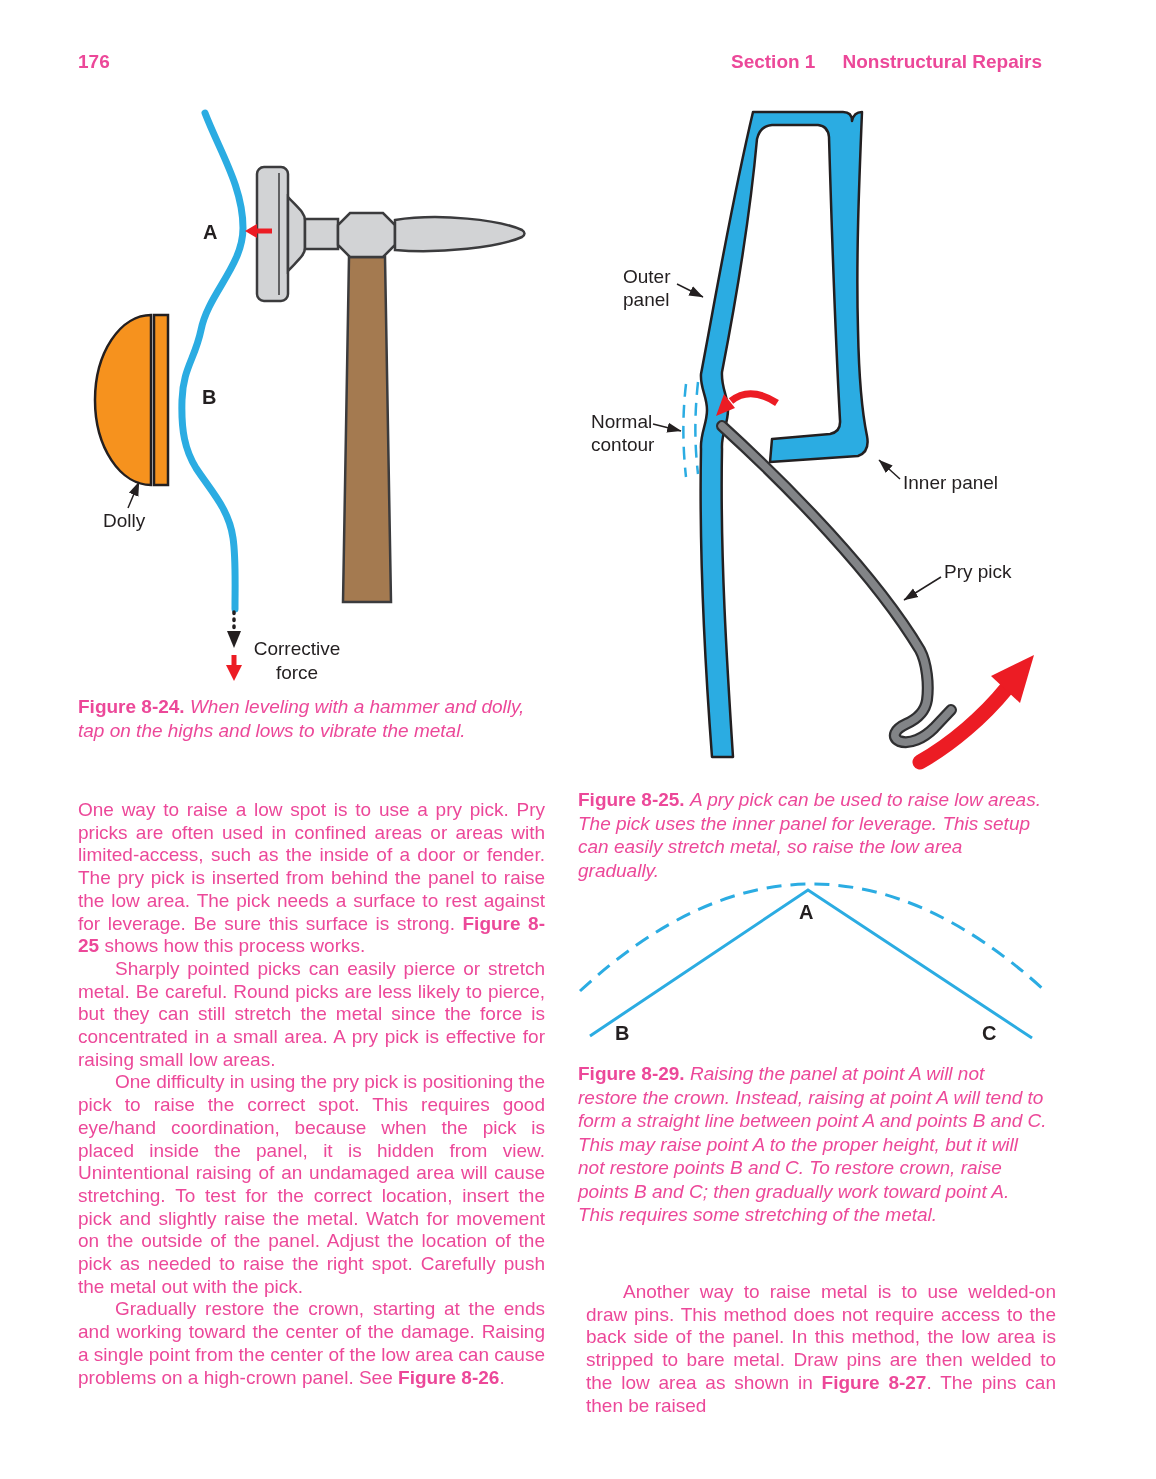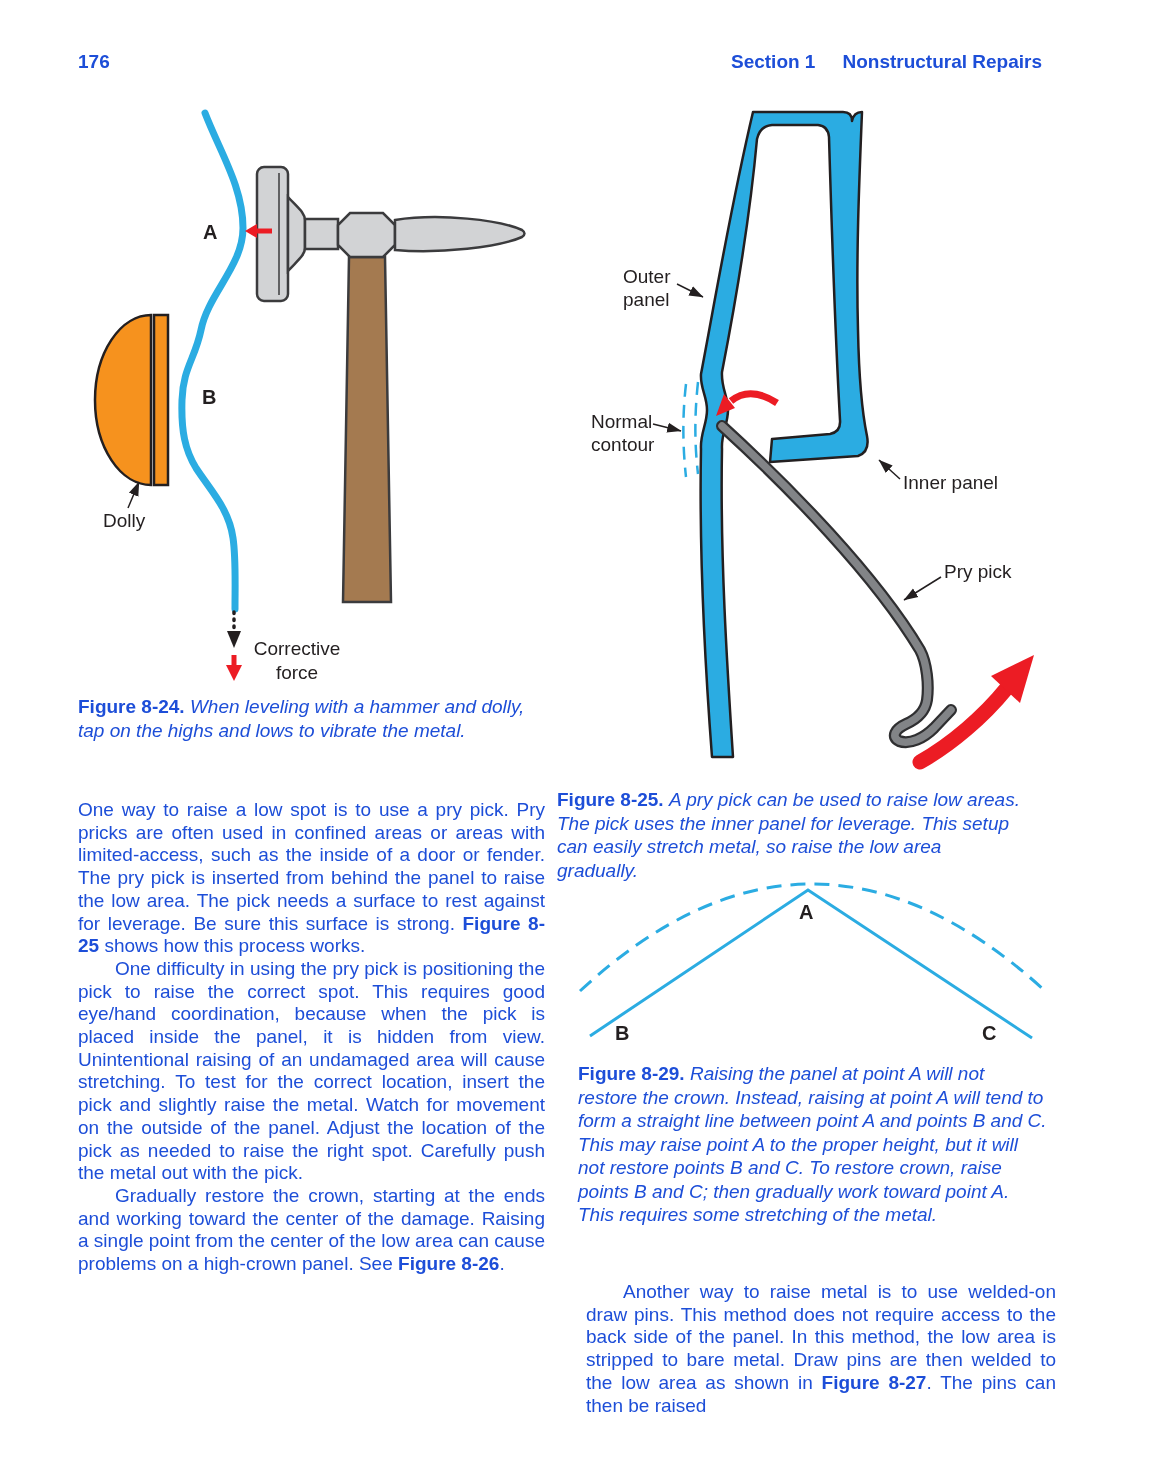--- a/index.html
+++ b/index.html
@@ -1,21 +1,21 @@
 <!DOCTYPE html>
 <html><head>
 <meta charset="utf-8">
 <style>
   html,body{margin:0;padding:0;background:#ffffff;}
   .page{
     position:relative;
     width:1156px;height:1479px;
     background:#ffffff;
     font-family:"Liberation Sans", sans-serif;
-    color:#1d4ed8;
+    color:#ec4899;
     overflow:hidden;
   }
   .hdr{position:absolute;top:51px;font-size:19px;font-weight:bold;}
   .hdr-left{left:78px;}
   .hdr-right{right:114px;text-align:right;}
   .hdr-right .sec{margin-right:27px;}
   .bodytext{position:absolute;font-size:19px;line-height:22.7px;text-align:justify;}
   .bodytext p{margin:0;}
   .bodytext p.indent{text-indent:37px;}
   .caption{position:absolute;font-size:19px;line-height:23.5px;text-align:left;}
@@ -79,20 +79,21 @@
     <text x="297" y="679" text-anchor="middle">force</text>
   </svg>
 
   <div class="caption" style="left:78px;top:695px;width:470px;">
     <span class="cap-label">Figure 8-24.</span>
     <span class="cap-text">When leveling with a hammer and dolly, tap on the highs and lows to vibrate the metal.</span>
   </div>
 
   <div class="bodytext" style="left:78px;top:799px;width:467px;">
     <p>One way to raise a low spot is to use a pry pick. Pry pricks are often used in confined areas or areas with limited-access, such as the inside of a door or fender. The pry pick is inserted from behind the panel to raise the low area. The pick needs a surface to rest against for leverage. Be sure this surface is strong. <b>Figure 8-25</b> shows how this process works.</p>
+    <p class="indent">Sharply pointed picks can easily pierce or stretch metal. Be careful. Round picks are less likely to pierce, but they can still stretch the metal since the force is concentrated in a small area. A pry pick is effective for raising small low areas.</p>
     <p class="indent">One difficulty in using the pry pick is positioning the pick to raise the correct spot. This requires good eye/hand coordination, because when the pick is placed inside the panel, it is hidden from view. Unintentional raising of an undamaged area will cause stretching. To test for the correct location, insert the pick and slightly raise the metal. Watch for movement on the outside of the panel. Adjust the location of the pick as needed to raise the right spot. Carefully push the metal out with the pick.</p>
     <p class="indent">Gradually restore the crown, starting at the ends and working toward the center of the damage. Raising a single point from the center of the low area can cause problems on a high-crown panel. See <b>Figure 8-26</b>.</p>
   </div>
 
   <svg style="left:578px;top:100px;" width="472" height="675" viewBox="578 100 472 675">
 
     <path d="M753,112 L843,112 C849,112 852,115 852,121 C853,116 856,112 862,112
          C859,185 856,260 858,330 C859,382 862,412 867,436 Q870,452 858,456
          L770,462 L772,439 L830,434 Q841,432 840,420
          C835,330 832,240 829,137 Q828,126 818,125 L772,125 Q760,126 757,139
@@ -126,21 +127,21 @@
     <line x1="677" y1="284" x2="703" y2="297" stroke="#231F20" stroke-width="1.5" marker-end="url(#arr)"></line>
     <text x="591" y="428">Normal</text>
     <text x="591" y="451">contour</text>
     <line x1="653" y1="424" x2="681" y2="431" stroke="#231F20" stroke-width="1.5" marker-end="url(#arr)"></line>
     <text x="903" y="489">Inner panel</text>
     <line x1="900" y1="479" x2="879" y2="460" stroke="#231F20" stroke-width="1.5" marker-end="url(#arr)"></line>
     <text x="944" y="578">Pry pick</text>
     <line x1="941" y1="577" x2="904" y2="600" stroke="#231F20" stroke-width="1.5" marker-end="url(#arr)"></line>
   </svg>
 
-  <div class="caption" style="left:557px;top:788px;width:470px;">
+  <div class="caption" style="left:578px;top:788px;width:470px;">
     <span class="cap-label">Figure 8-25.</span>
     <span class="cap-text">A pry pick can be used to raise low areas. The pick uses the inner panel for leverage. This setup can easily stretch metal, so raise the low area gradually.</span>
   </div>
 
   <svg style="left:575px;top:875px;" width="475" height="175" viewBox="575 875 475 175">
     <path d="M580,991 Q810,778 1043,989" fill="none" stroke="#2BACE2" stroke-width="3" stroke-dasharray="15,9"></path>
     <path d="M590,1036 L808,890 L1032,1038" fill="none" stroke="#2BACE2" stroke-width="3"></path>
     <text class="pt" x="799" y="919">A</text>
     <text class="pt" x="615" y="1040">B</text>
     <text class="pt" x="982" y="1040">C</text>

